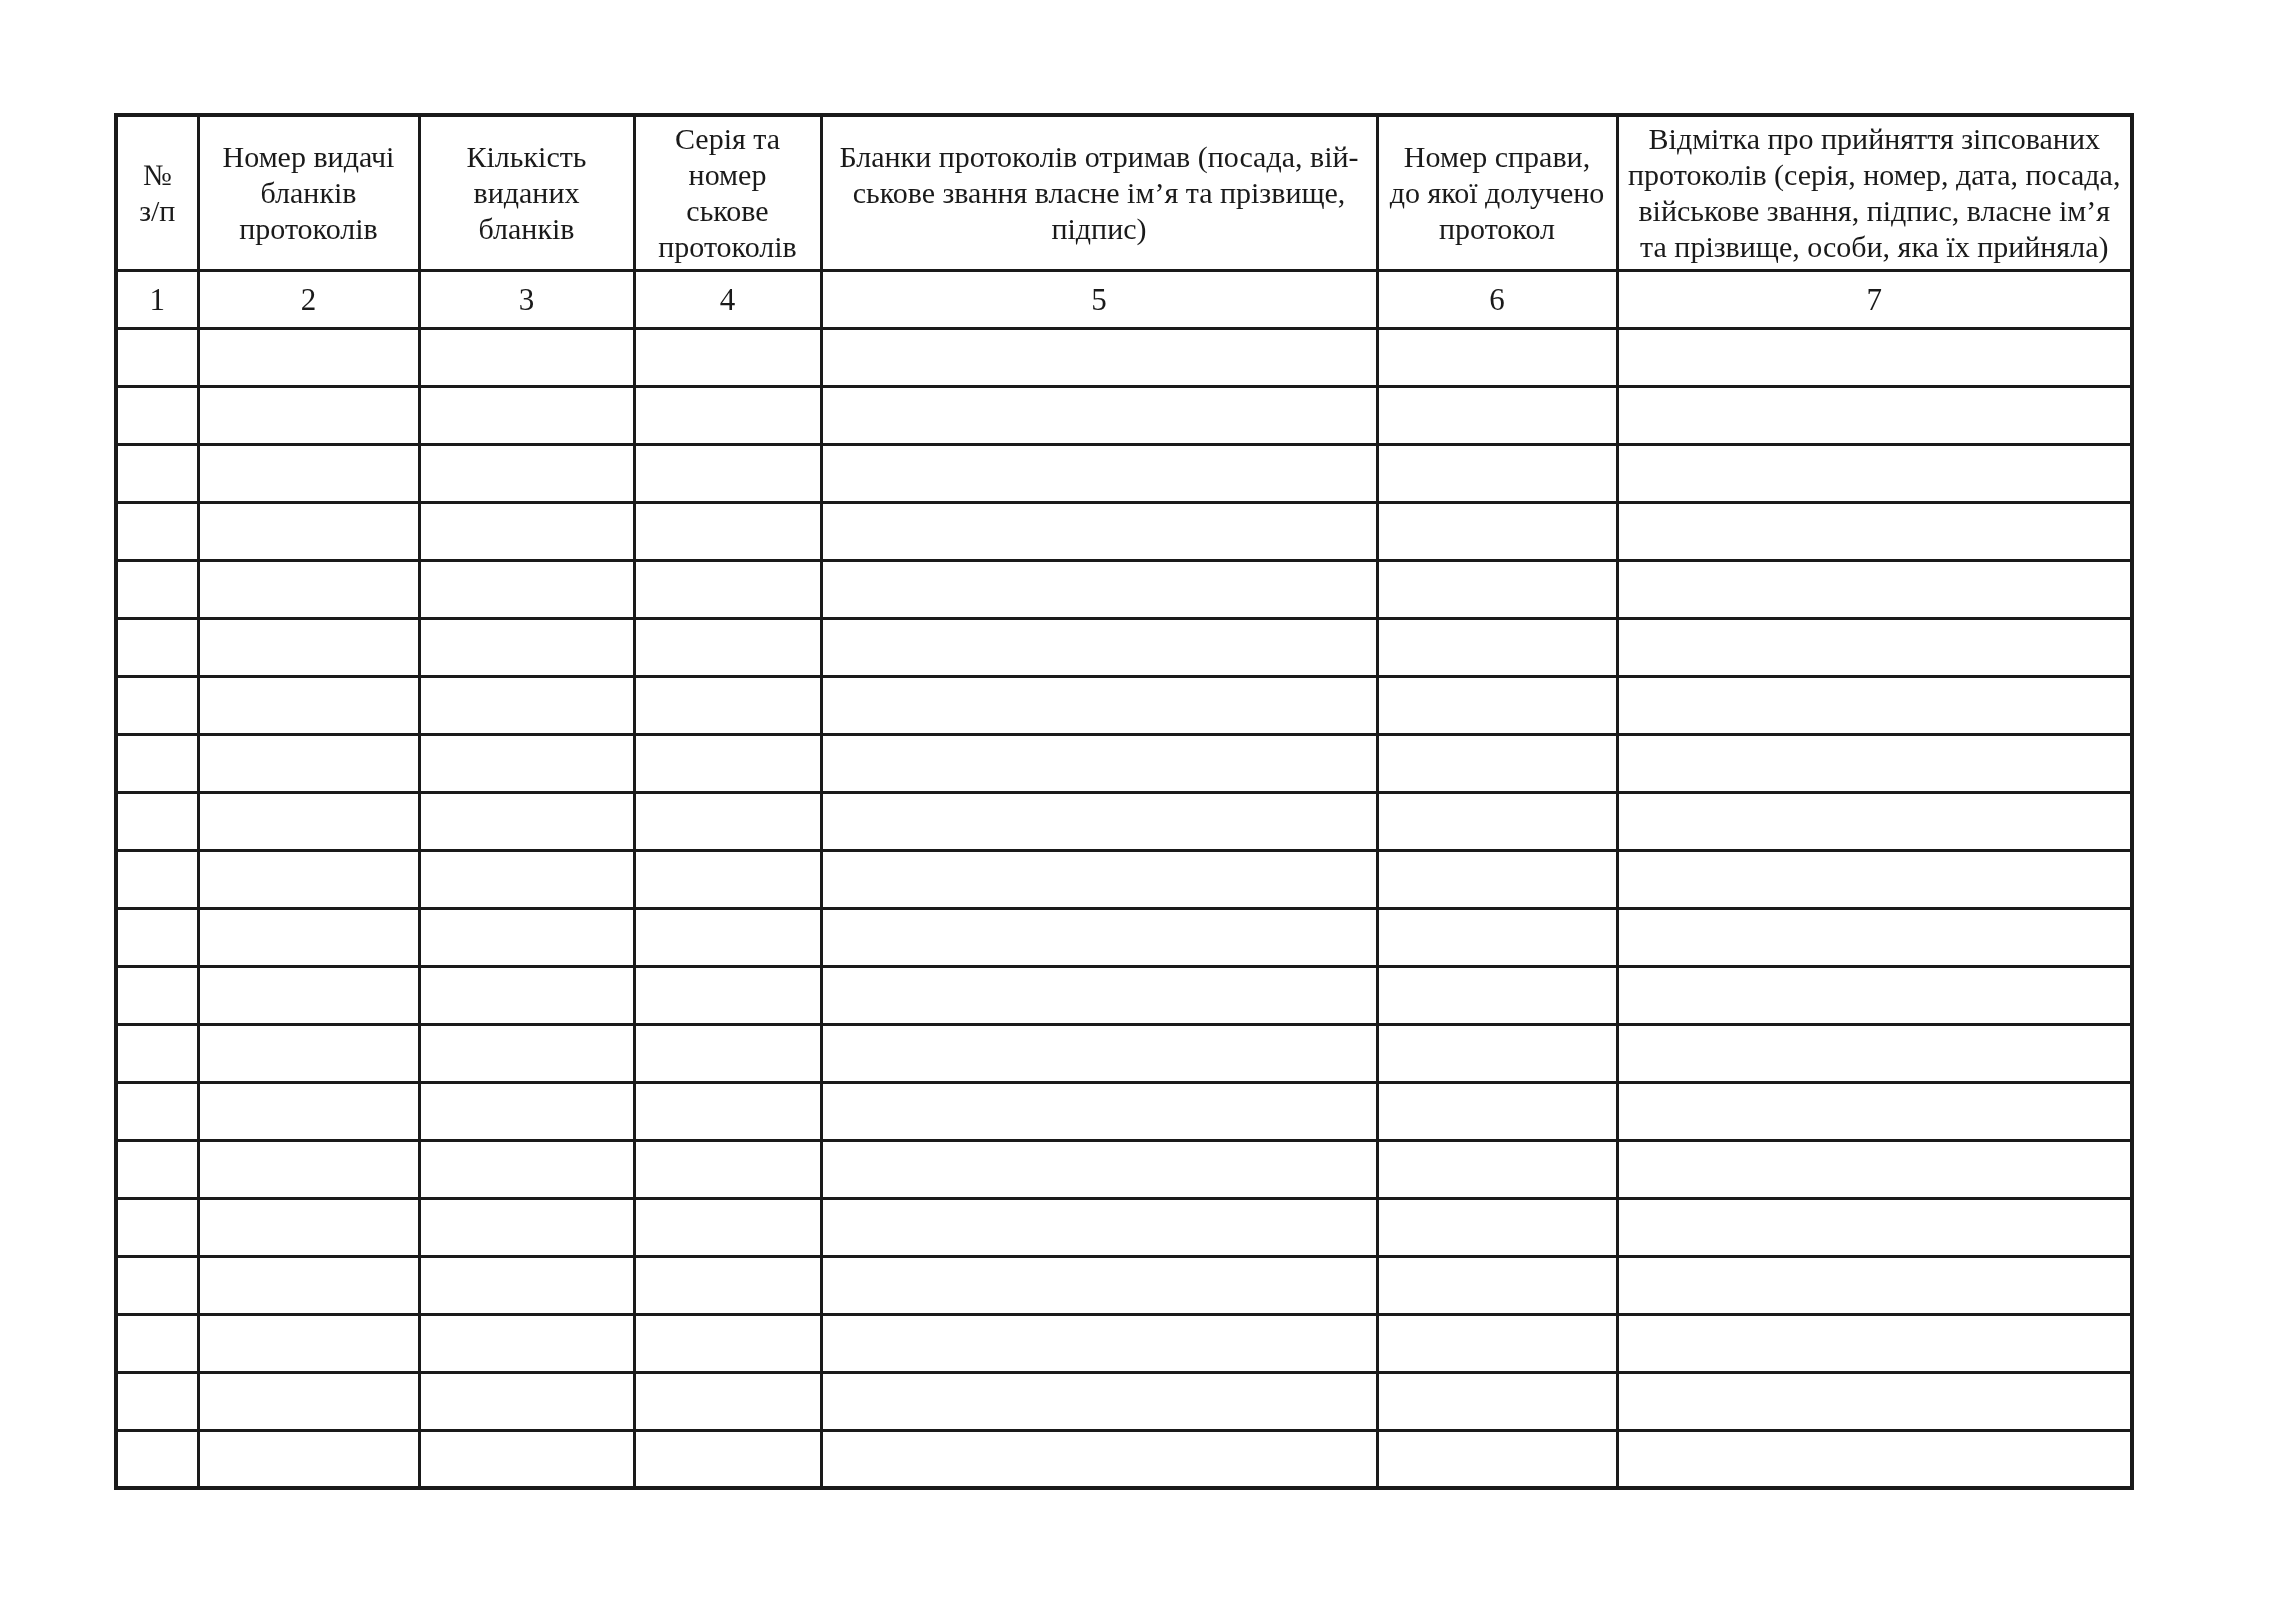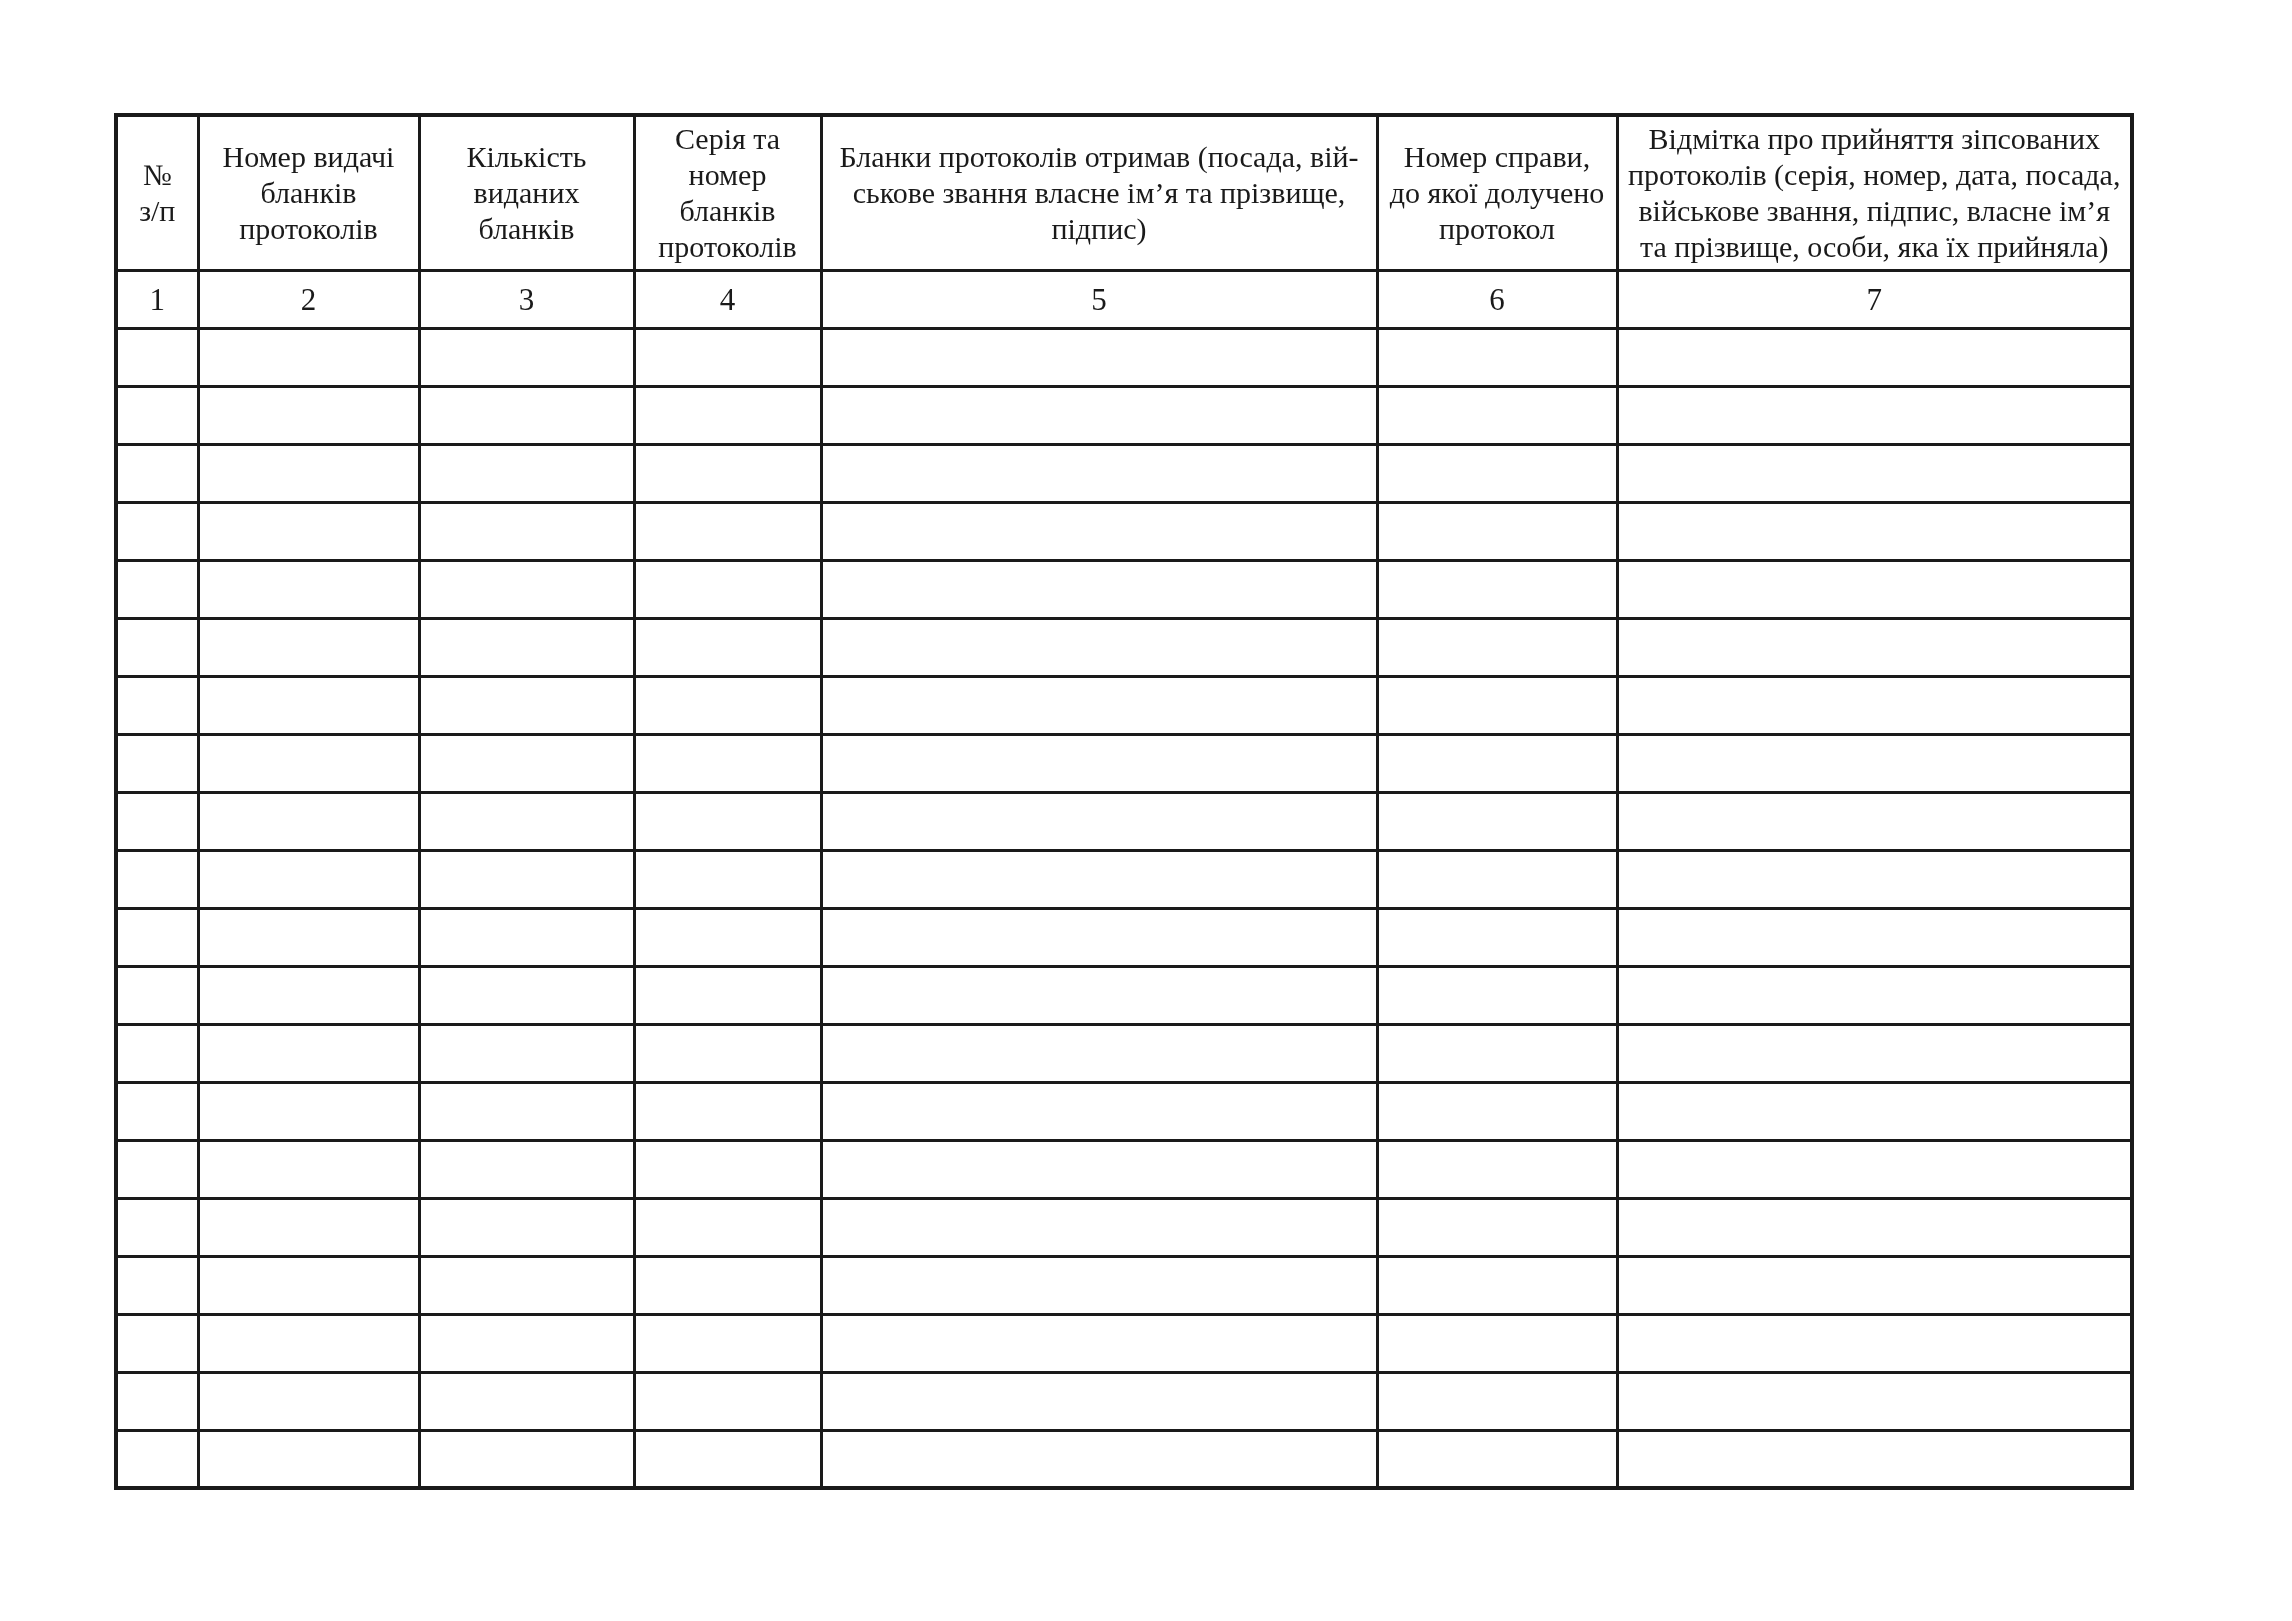--- a/index.html
+++ b/index.html
@@ -89,21 +89,21 @@
         <th>№
 з/п</th>
         <th>Номер видачі
 бланків
 протоколів</th>
         <th>Кількість
 виданих
 бланків</th>
         <th>Серія та
 номер
-бланків
+ськове
 протоколів</th>
         <th>Бланки протоколів отримав (посада, вій-
 ськове звання власне ім’я та прізвище,
 підпис)</th>
         <th>Номер справи,
 до якої долучено
 протокол</th>
         <th>Відмітка про прийняття зіпсованих
 протоколів (серія, номер, дата, посада,
 військове звання, підпис, власне ім’я

